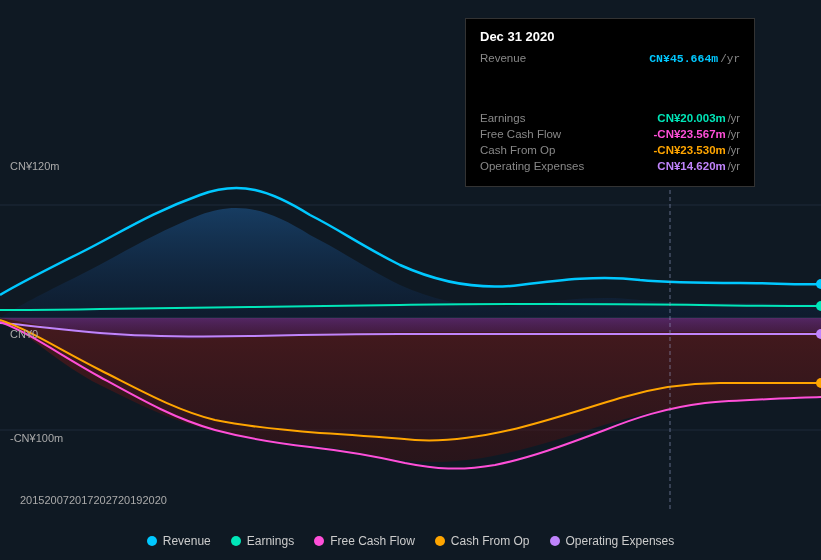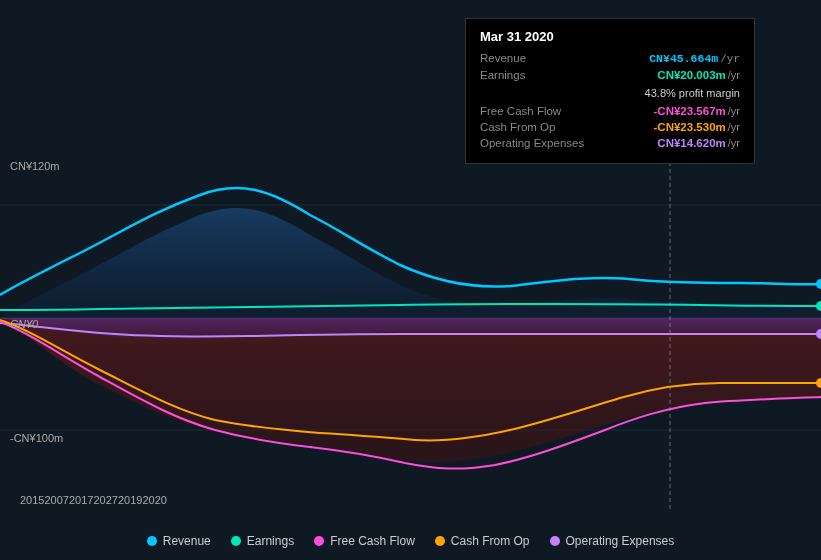--- a/index.html
+++ b/index.html
@@ -59,21 +59,21 @@
       margin-left: 2px;
     }
     .tooltip-margin {
       color: #ccc;
       font-size: 11px;
       margin-top: 2px;
       margin-bottom: 2px;
       text-align: right;
     }
     .color-cyan { color: #00c8ff; font-family: Liberation Mono, monospace; }
-    .color-green { color: #00e6b8; }
+    .color-green { color: #00e6b8; margin-top: 43px; }
     .color-magenta { color: #ff4fd8; }
     .color-orange { color: #ffa500; }
     .color-purple { color: #c084fc; }
 
     
     .y-label {
       position: absolute;
       left: 10px;
       color: #aaa;
       font-size: 11px;
@@ -171,21 +171,21 @@
 
     <path d="M0,155 C30,155 60,155 100,154 C150,153 200,153 250,152 C300,151 350,151 400,150 C450,149 500,149 550,149 C600,149 650,149 700,150 C750,151 780,151 821,151" fill="none" stroke="#00e6b8" stroke-width="2"></path>
 
     <circle cx="821" cy="151" r="5" fill="#00e6b8"></circle>
 
     <line x1="670" y1="0" x2="670" y2="355" stroke="rgba(150,160,200,0.4)" stroke-width="1.5" stroke-dasharray="4,3"></line>
 
   </svg>
 
   <div class="y-label" style="top: 160px;">CN¥120m</div>
-  <div class="y-label" style="top: 318px; font-style: italic;">CN¥0</div>
+  <div class="y-label" style="top: 328px;">CN¥0</div>
   <div class="y-label" style="top: 432px;">-CN¥100m</div>
 
   <div style="position:absolute;bottom:54px;left:20px;right:10px;display:flex;justify-content:flex-start;">
     <span class="x-label">2015</span>
     <span class="x-label">2007</span>
     <span class="x-label">2017</span>
     <span class="x-label">2027</span>
     <span class="x-label">2019</span>
     <span class="x-label">2020</span>
   </div>
@@ -207,35 +207,32 @@
       <div class="legend-dot" style="background:#ffa500;"></div>
       <span class="legend-label">Cash From Op</span>
     </div>
     <div class="legend-item">
       <div class="legend-dot" style="background:#c084fc;"></div>
       <span class="legend-label">Operating Expenses</span>
     </div>
   </div>
 
   <div class="tooltip-box">
-    <div class="tooltip-date">Mar 31 2020</div>
+    <div class="tooltip-date">Dec 31 2020</div>
 
     <div class="tooltip-row">
       <span class="tooltip-label">Revenue</span>
       <span class="tooltip-value color-cyan">CN¥45.664m<span class="tooltip-unit">/yr</span></span>
     </div>
 
     <div class="tooltip-row">
       <span class="tooltip-label">Earnings</span>
       <span class="tooltip-value color-green">CN¥20.003m<span class="tooltip-unit">/yr</span></span>
     </div>
 
-    <div class="tooltip-row" style="justify-content:flex-end;">
-      <span class="tooltip-margin">43.8% profit margin</span>
-    </div>
 
     <div class="tooltip-row">
       <span class="tooltip-label">Free Cash Flow</span>
       <span class="tooltip-value color-magenta">-CN¥23.567m<span class="tooltip-unit">/yr</span></span>
     </div>
 
     <div class="tooltip-row">
       <span class="tooltip-label">Cash From Op</span>
       <span class="tooltip-value color-orange">-CN¥23.530m<span class="tooltip-unit">/yr</span></span>
     </div>

